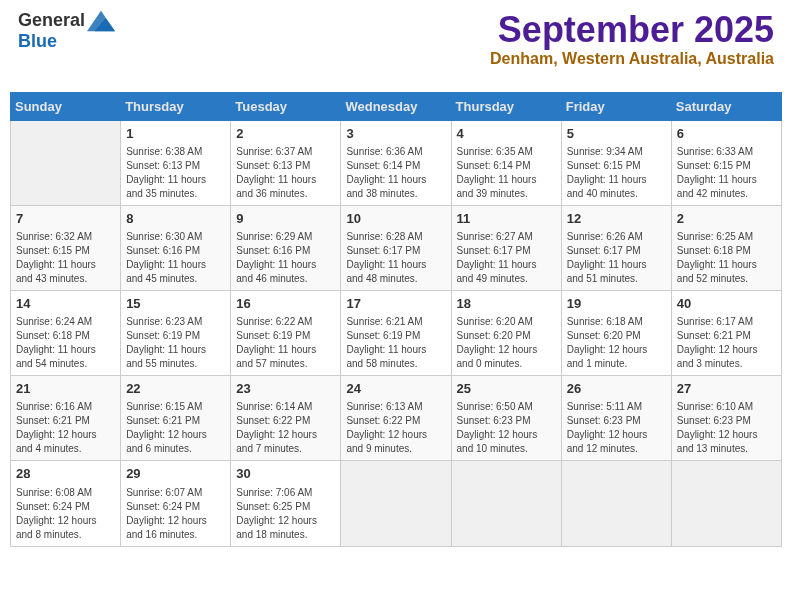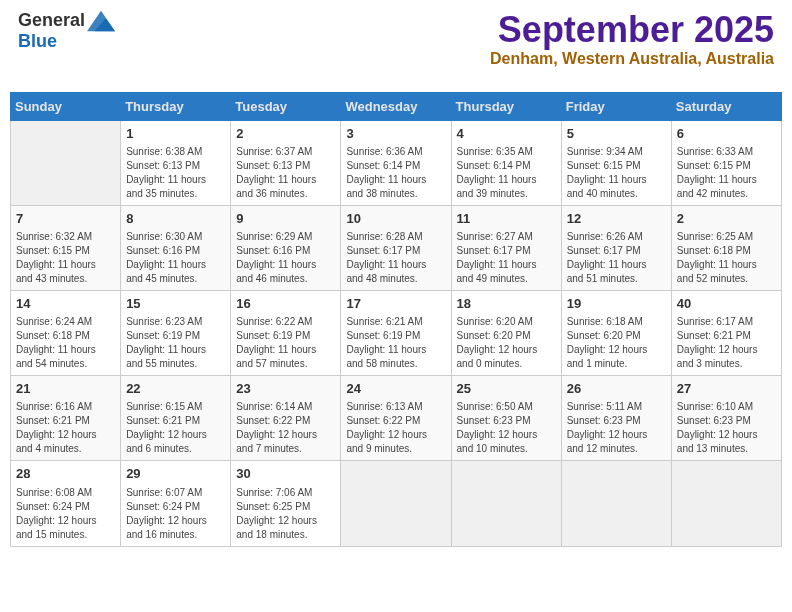--- a/index.html
+++ b/index.html
@@ -380,21 +380,21 @@
           </div>
         </td>
       </tr>
       <tr>
         <td>
           <span class="day-num">28</span>
           <div class="cell-content">
             <div>Sunrise: 6:08 AM</div>
             <div>Sunset: 6:24 PM</div>
             <div>Daylight: 12 hours</div>
-            <div>and 15 minutes.</div>
+            <div>and 8 minutes.</div>
           </div>
         </td>
         <td>
           <span class="day-num">29</span>
           <div class="cell-content">
             <div>Sunrise: 6:07 AM</div>
             <div>Sunset: 6:24 PM</div>
             <div>Daylight: 12 hours</div>
             <div>and 16 minutes.</div>
           </div>

